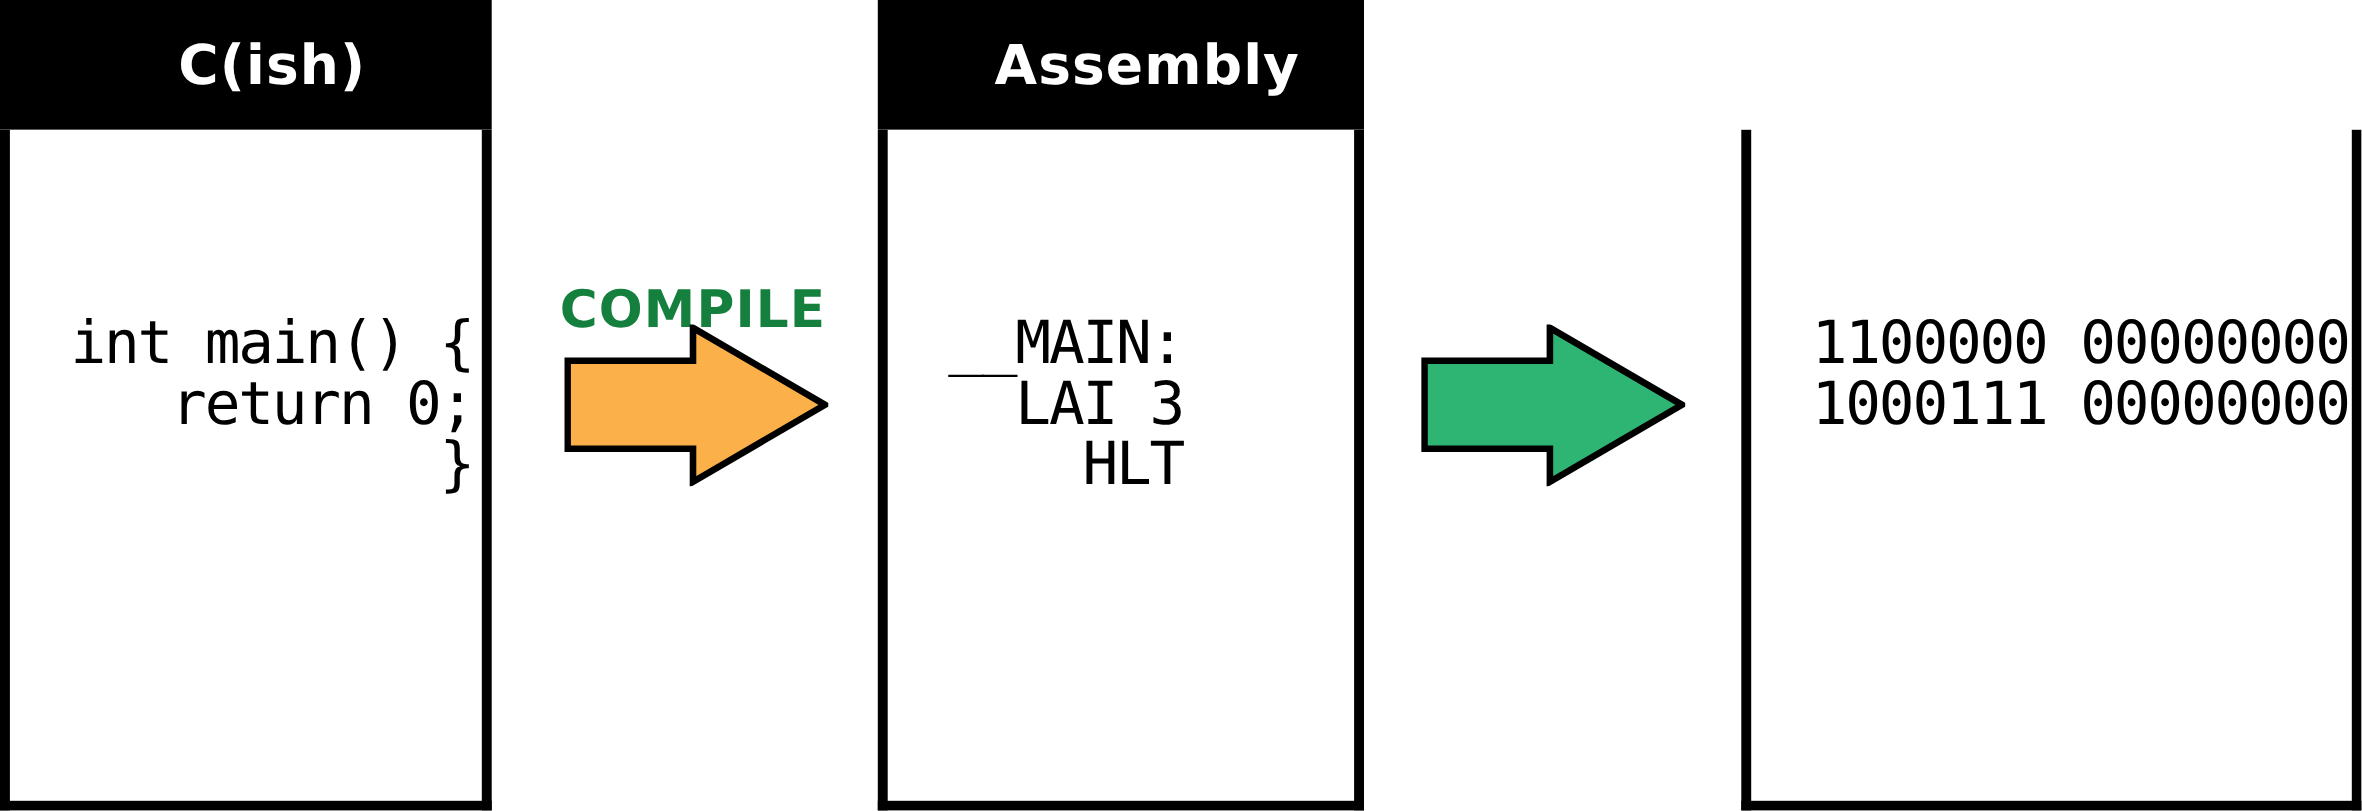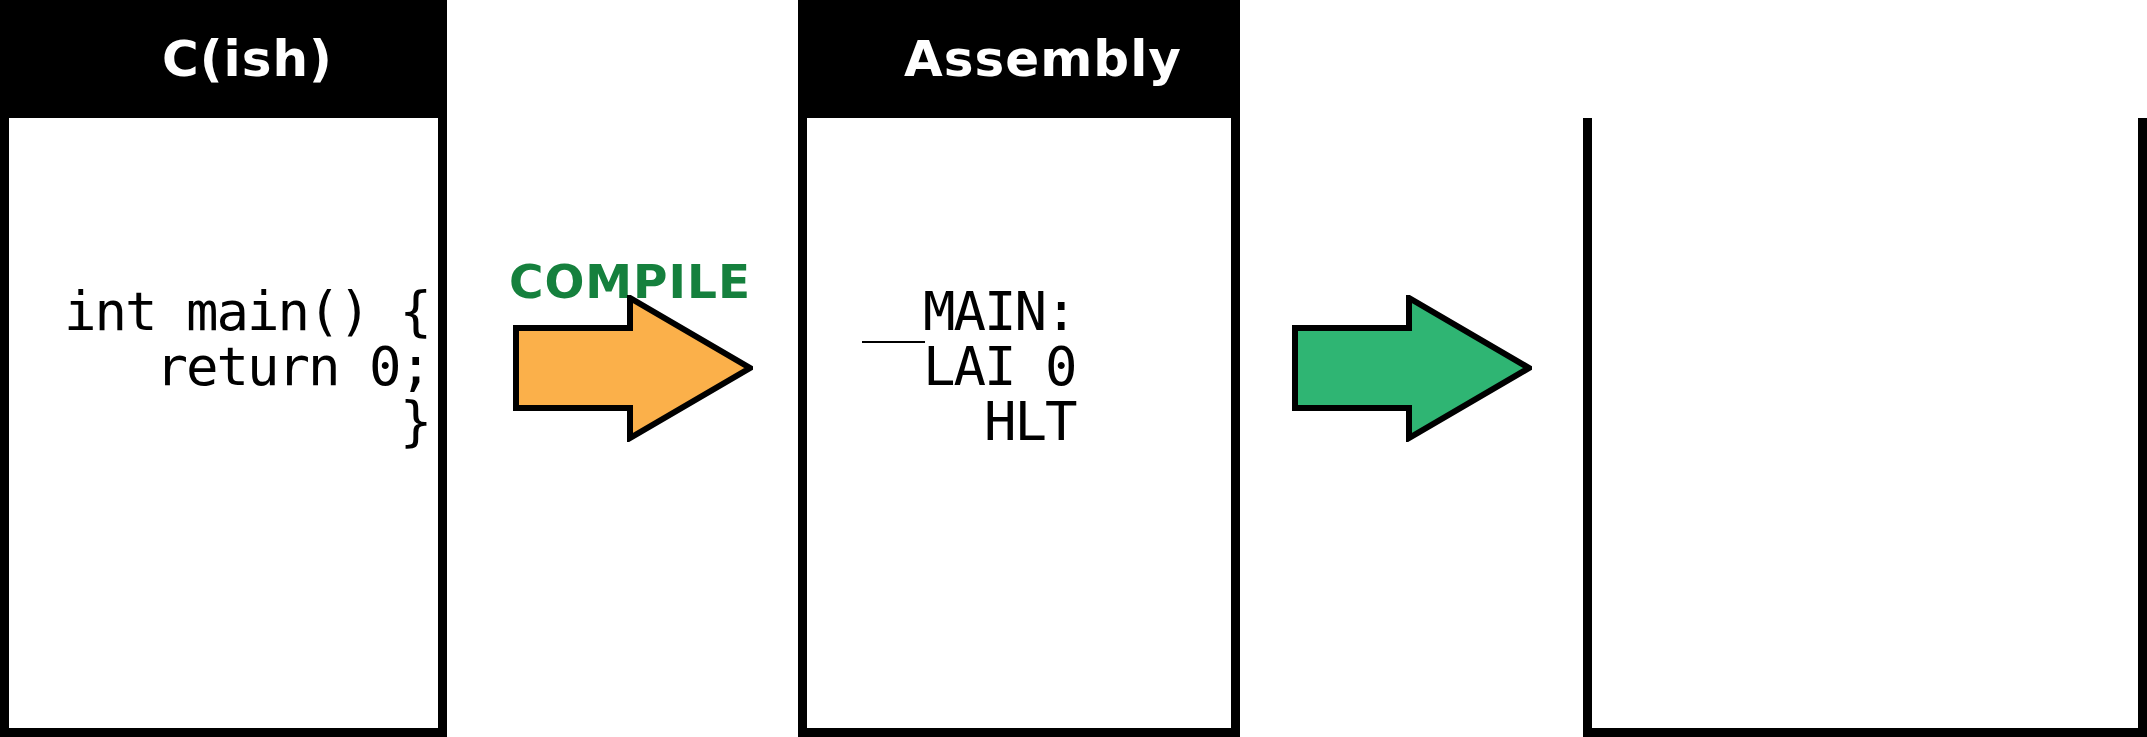--- a/index.html
+++ b/index.html
@@ -61,25 +61,27 @@
   <svg class="arrow-svg arrow-compile" viewBox="0 0 240 147" aria-hidden="true">
     <polygon points="3,33 117,33 117,3 237,73 117,143 117,113 3,113" stroke="#000000" stroke-width="6" fill="#FBB04A"></polygon>
   </svg>
 
   <section class="panel panel-2">
     <header class="panel-header">
       <h2 class="panel-title">Assembly</h2>
     </header>
     <div class="panel-body"></div>
     <pre class="code">__MAIN:
-LAI 0
+LAI 3
 HLT</pre>
   </section>
 
   <svg class="arrow-svg arrow-assemble" viewBox="0 0 240 147" aria-hidden="true">
     <polygon points="3,33 117,33 117,3 237,73 117,143 117,113 3,113" stroke="#000000" stroke-width="6" fill="#2FB573"></polygon>
   </svg>
 
   <section class="panel panel-3">
     <div class="panel-body"></div>
+    <pre class="code">1100000 00000000
+1000111 00000000</pre>
   </section>
 
 </div>
 
 </body></html>

